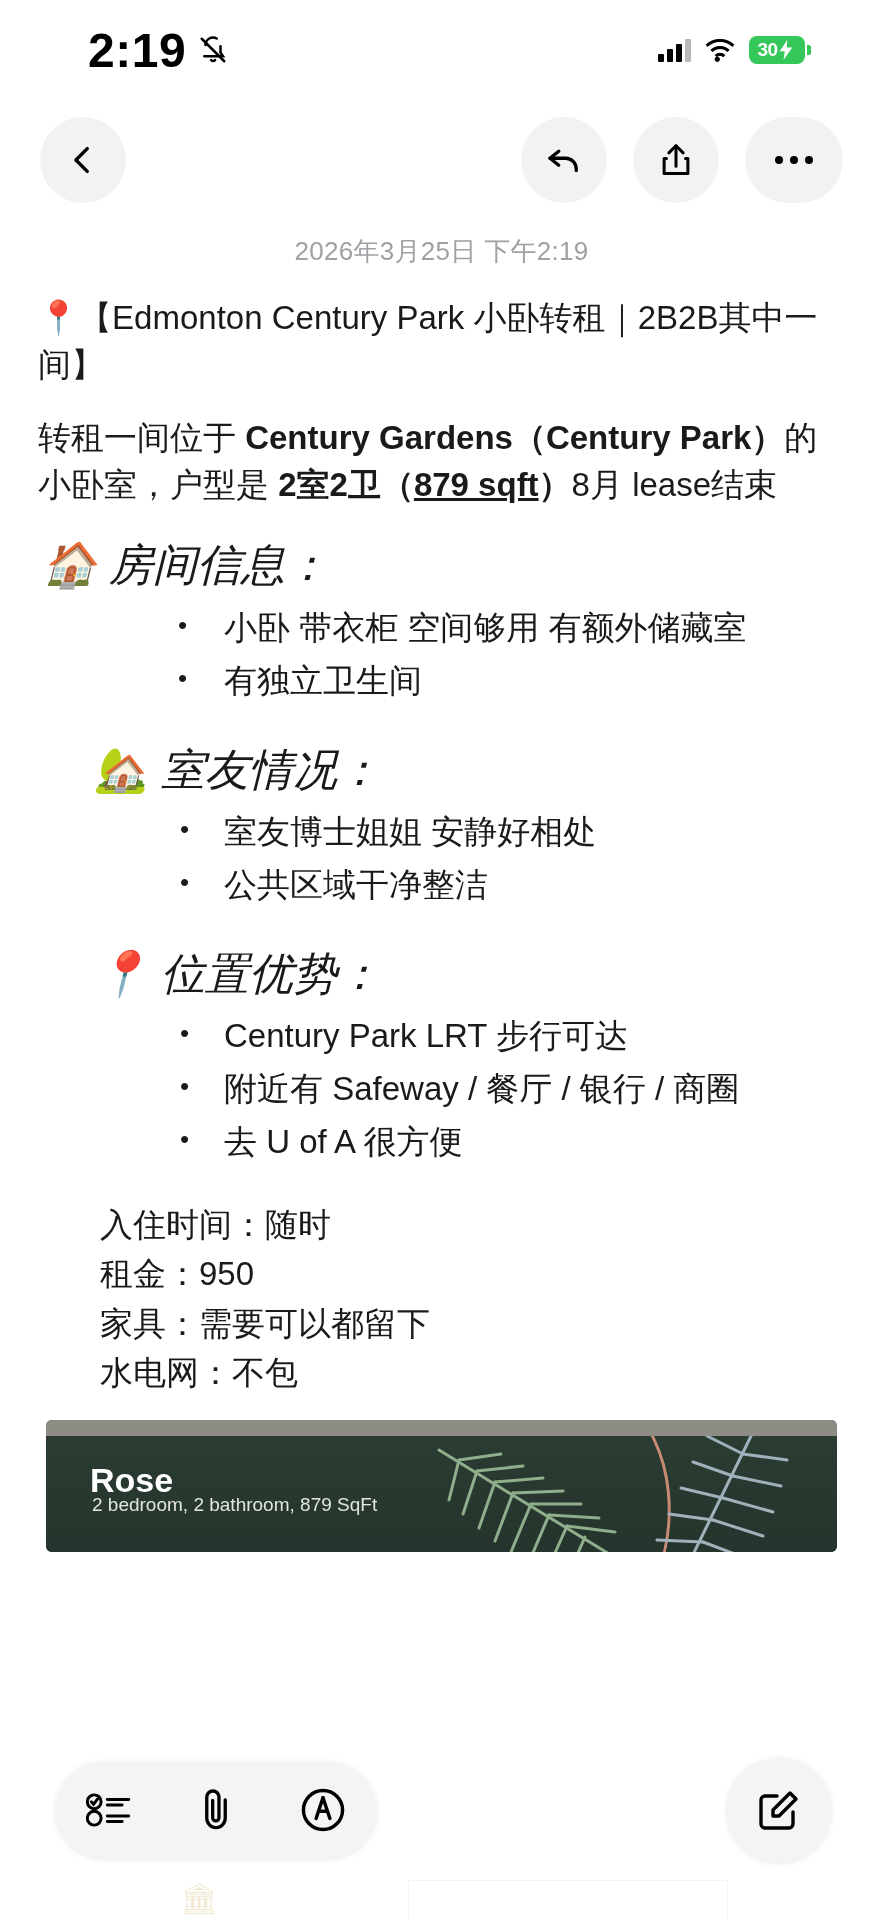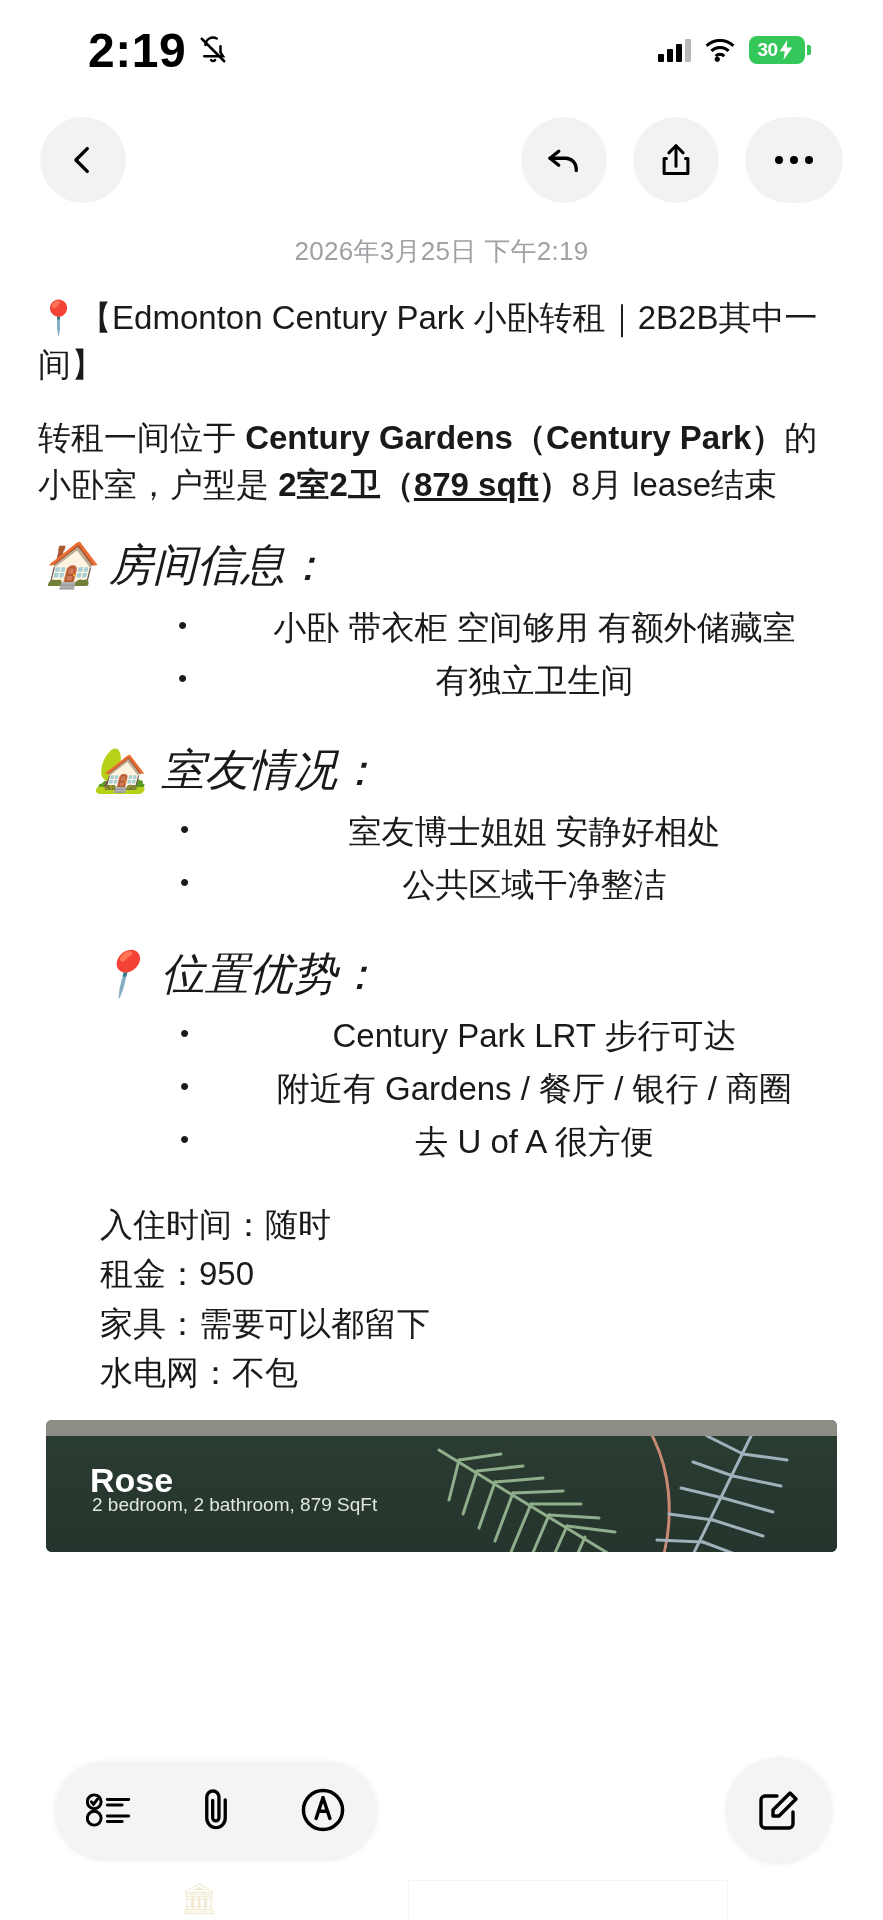--- a/index.html
+++ b/index.html
@@ -162,21 +162,20 @@
     font-style: italic;
   }
   .section-head.indent1 { padding-left: 4px; }
   .section-head.indent2 { padding-left: 56px; }
   .section-head.indent3 { padding-left: 56px; }
 
   ul.bullets {
     list-style: none;
     margin: 0 0 34px 0;
     padding: 0;
-    text-align: center;
   }
   ul.bullets li {
     font-size: 33px;
     line-height: 1.42;
     padding-left: 186px;
     position: relative;
     margin-bottom: 6px;
   }
   ul.bullets li:before {
     content: "•";
@@ -399,21 +398,21 @@
     <li>室友博士姐姐 安静好相处</li>
     <li>公共区域干净整洁</li>
   </ul>
 
   <div class="section-head indent3">
     <span>📍</span>
     <span>位置优势：</span>
   </div>
   <ul class="bullets lvl2">
     <li>Century Park LRT 步行可达</li>
-    <li>附近有 Gardens / 餐厅 / 银行 / 商圈</li>
+    <li>附近有 Safeway / 餐厅 / 银行 / 商圈</li>
     <li>去 U of A 很方便</li>
   </ul>
 
   <div class="info-lines">
     <div>入住时间：随时</div>
     <div>租金：950</div>
     <div>家具：需要可以都留下</div>
     <div>水电网：不包</div>
   </div>
 </div>

